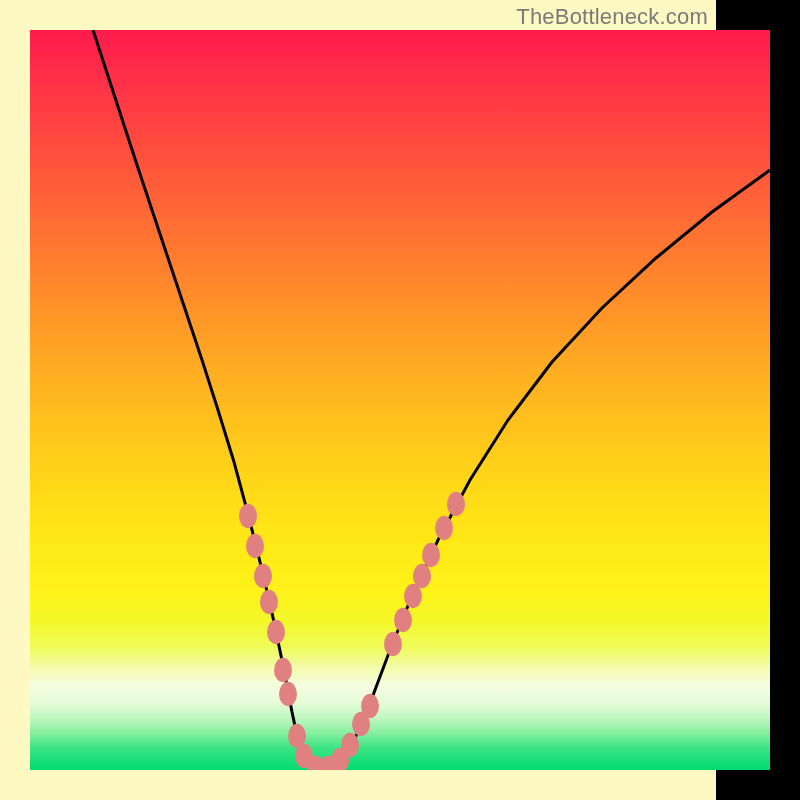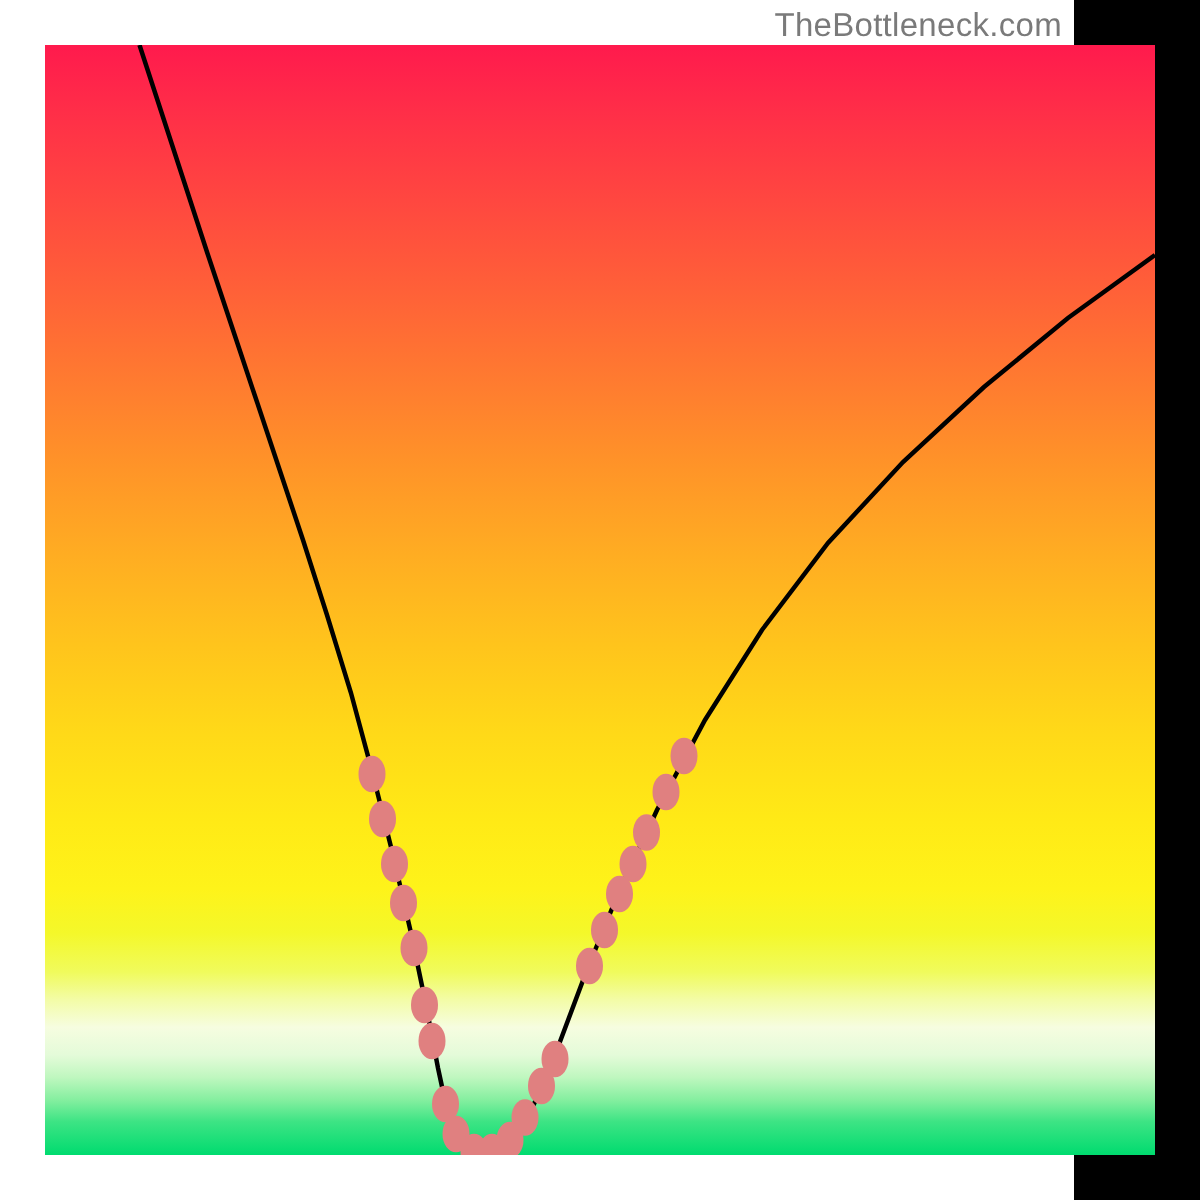--- a/index.html
+++ b/index.html
@@ -9,21 +9,21 @@
     height: 800px;
     background: #000;
     overflow: hidden;
   }
   .frame {
     position: absolute;
     left: 0;
     top: 0;
     width: 716px;
     height: 800px;
-    background: #ffffff;
+    background: #fef9c3;
   }
   .plot {
     position: absolute;
     left: 30px;
     top: 30px;
     width: 740px;
     height: 740px;
     background: linear-gradient(to bottom,
       #ff1a4d 0%,
       #ff2e48 6%,

